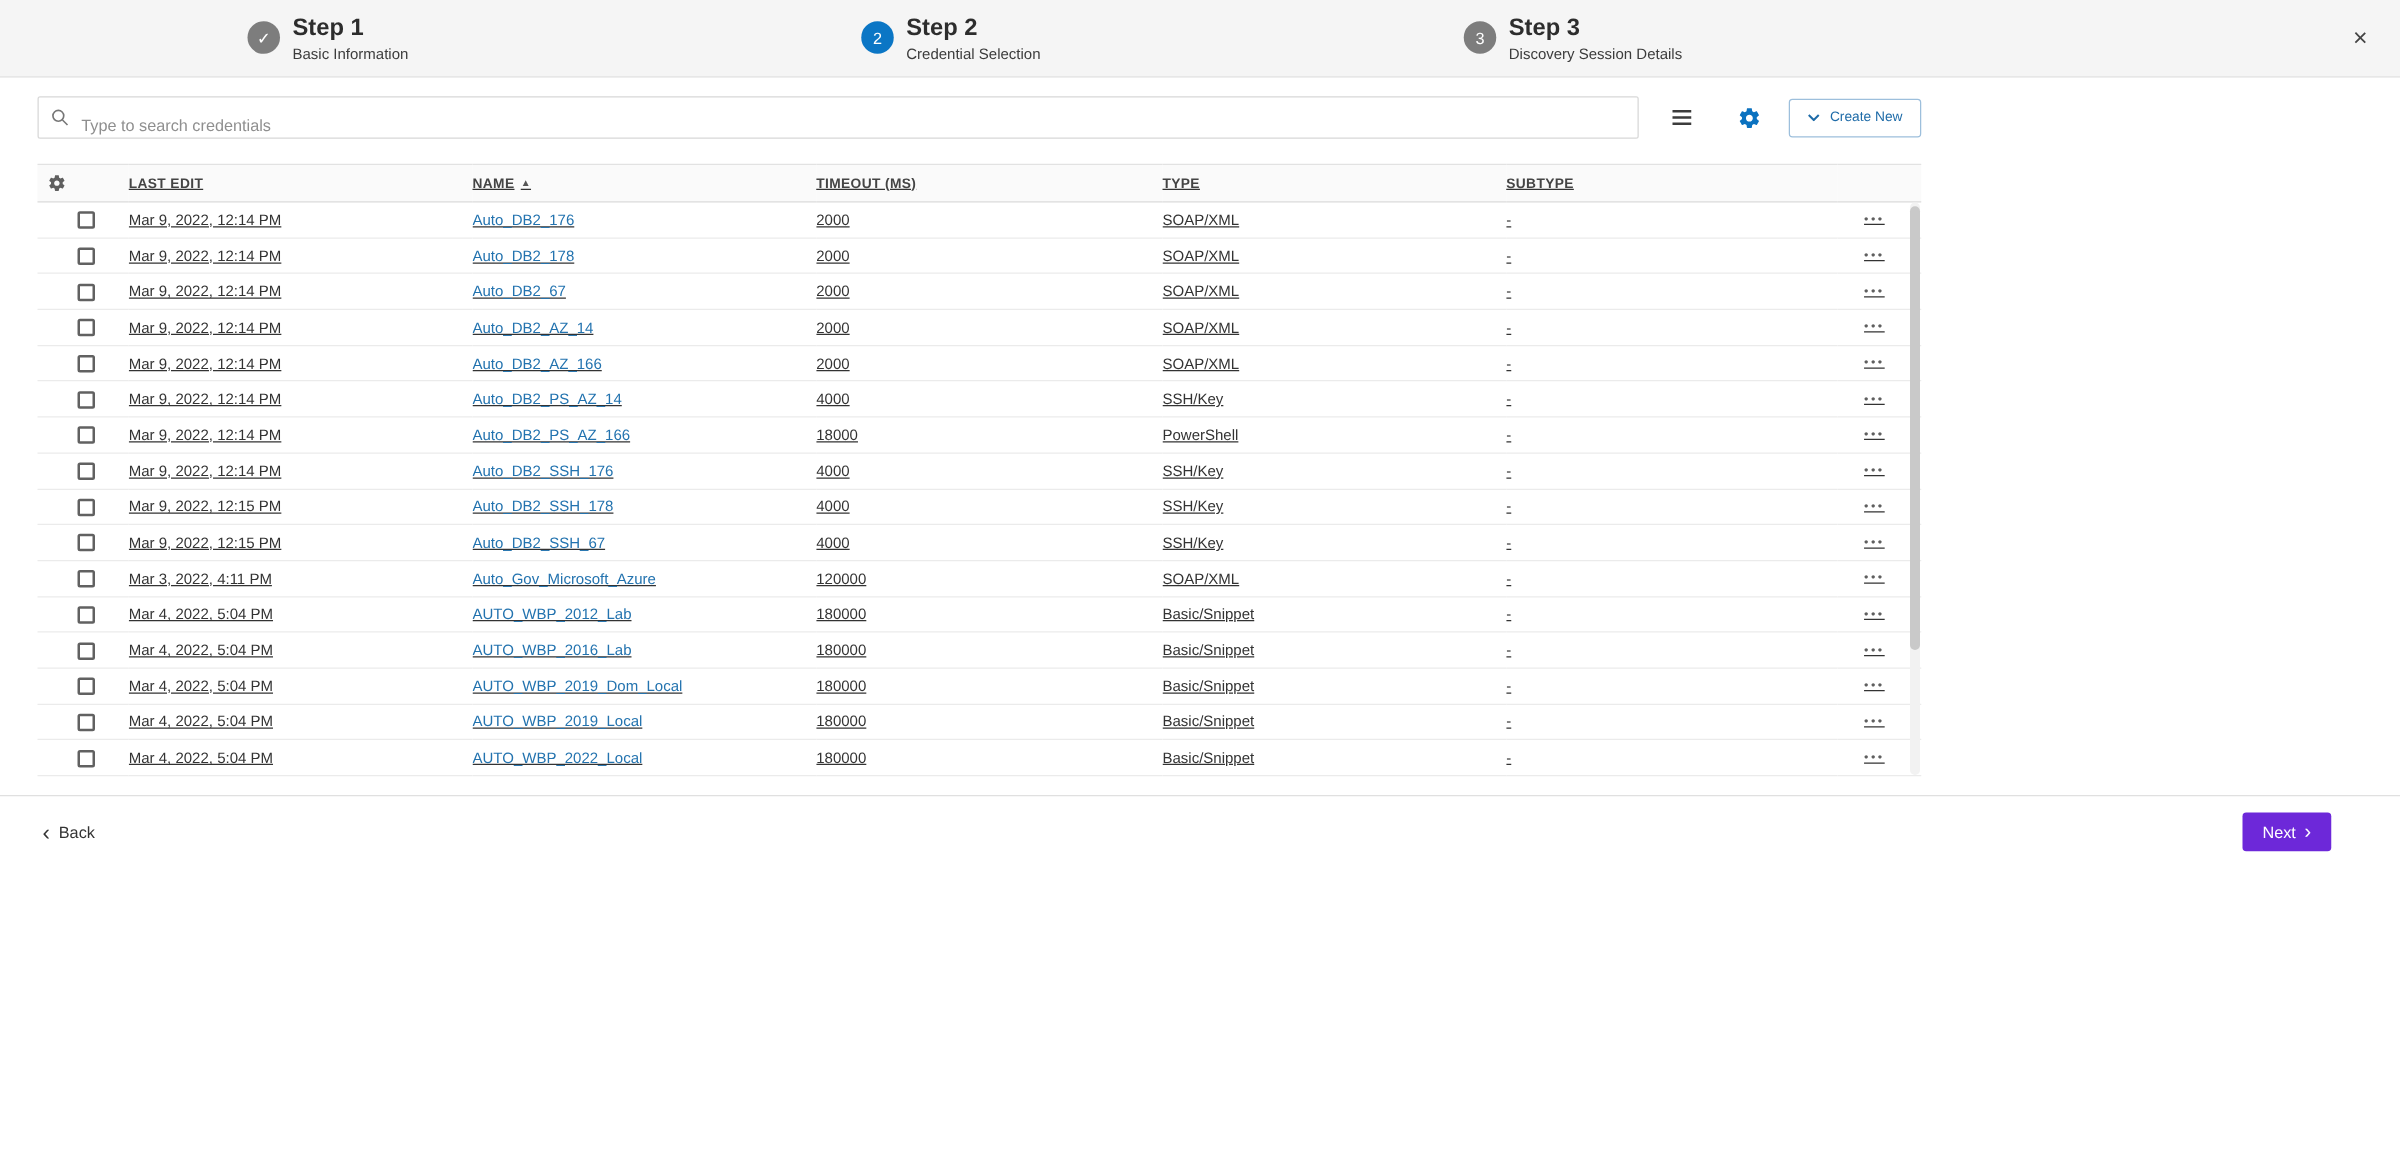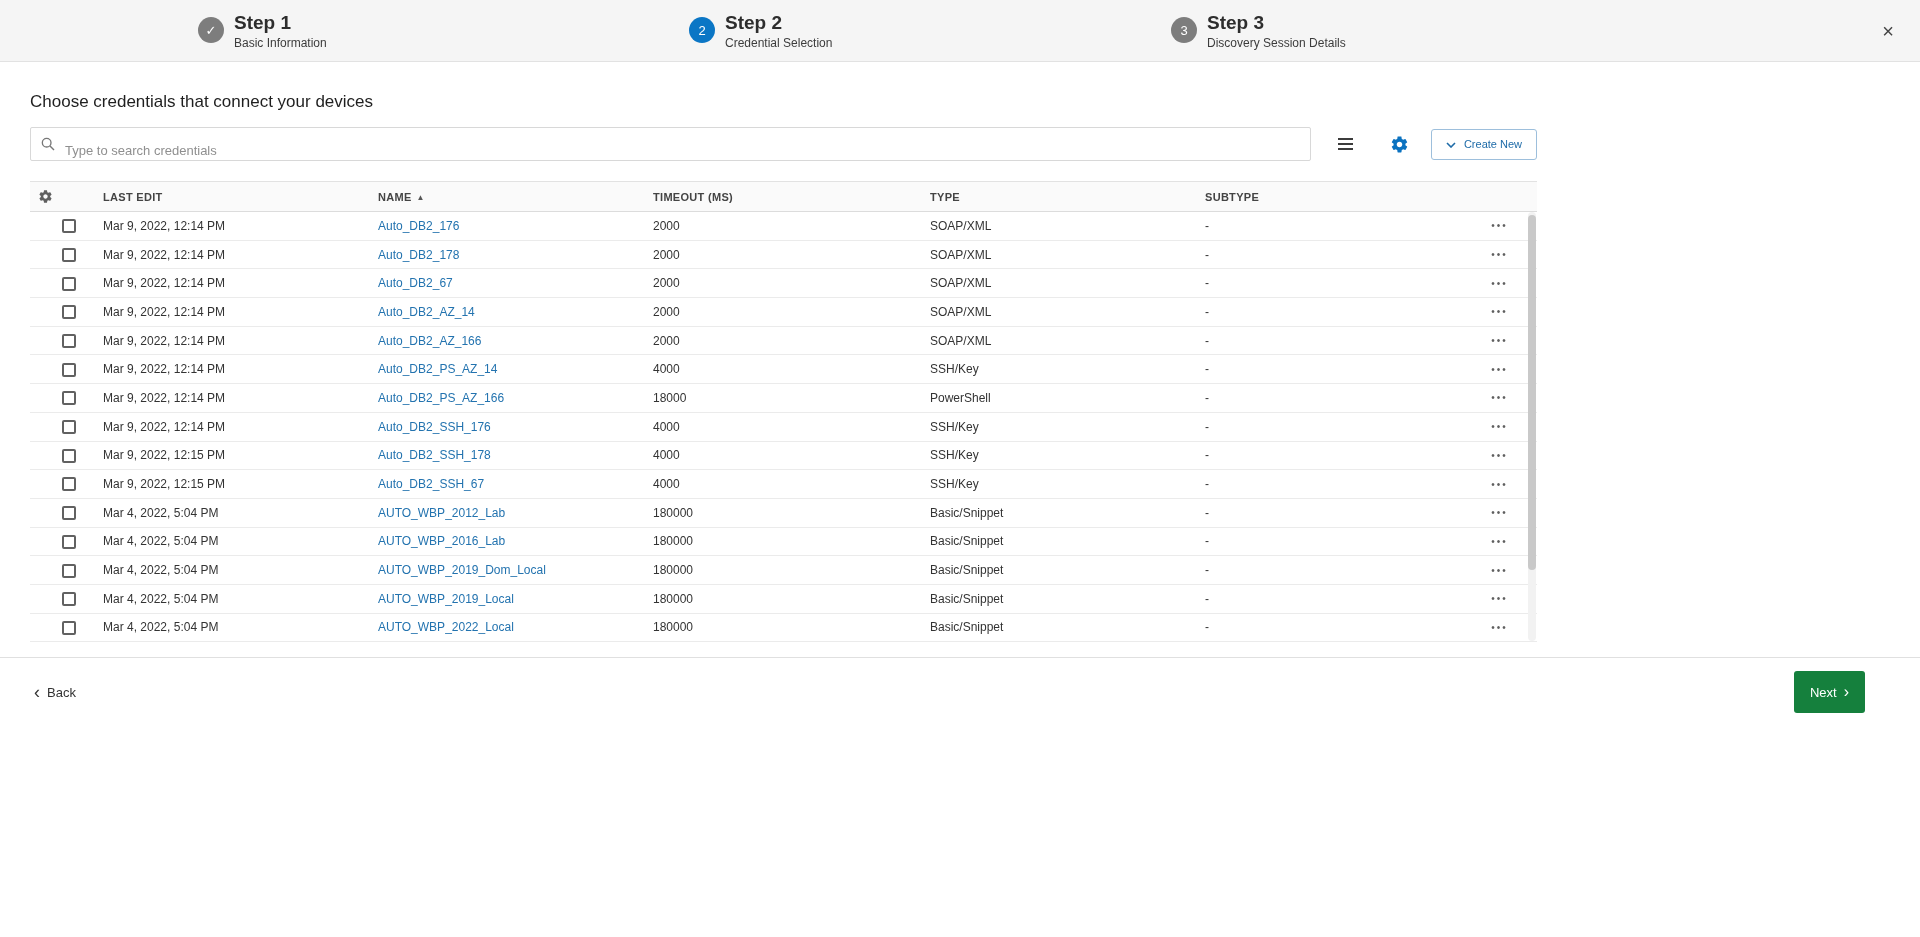--- a/index.html
+++ b/index.html
@@ -99,21 +99,21 @@
     color: #1e6ba8;
     font-size: 11px;
     display: flex; align-items: center; gap: 8px;
     cursor: pointer;
     font-family: "Liberation Sans", sans-serif;
     white-space: nowrap;
   }
 
   
   .table-wrap { position: relative; margin-top: 20px; }
-  table { width: 100%; border-collapse: collapse; table-layout: fixed; }
+  table { width: 100%; border-collapse: collapse; table-layout: fixed; text-decoration: underline; }
   thead th {
     height: 30px;
     background: #fafafa;
     font-size: 11px;
     font-weight: 700;
     letter-spacing: .3px;
     color: #444;
     text-align: left;
     border-top: 1px solid #e2e2e2;
     border-bottom: 1px solid #dcdcdc;
@@ -181,25 +181,25 @@
   .back-btn {
     display: flex; align-items: center; gap: 7px;
     background: none; border: none;
     font-size: 13px; color: #333;
     cursor: pointer;
     font-family: "Liberation Sans", sans-serif;
   }
   .back-chevron { font-size: 18px; line-height: 1; color: #333; }
   .next-btn {
     display: flex; align-items: center; gap: 7px;
-    background: #15803d;
+    background: #6d28d9;
     color: #fff;
     border: none;
     border-radius: 3px;
-    height: 42px;
+    height: 31px;
     padding: 0 16px;
     font-size: 13px;
     cursor: pointer;
     font-family: "Liberation Sans", sans-serif;
   }
   .next-chevron { font-size: 16px; line-height: 1; color: #fff; }
 </style>
 </head>
 <body>
 
@@ -231,21 +231,20 @@
     </div>
   </div>
 
   <button class="close-btn">
     <span>×</span>
   </button>
 </header>
 
 <main class="content">
 
-  <h1 class="page-title">Choose credentials that connect your devices</h1>
 
   <div class="toolbar">
 
     <div class="search-wrap">
       <span class="search-icon">
         <svg width="16" height="16" viewBox="0 0 24 24">
           <circle cx="10" cy="10" r="6.5" fill="none" stroke="#777" stroke-width="2"></circle>
           <line x1="15" y1="15" x2="21" y2="21" stroke="#777" stroke-width="2"></line>
         </svg>
       </span>
@@ -418,20 +417,31 @@
             <td><a class="name-link">Auto_DB2_SSH_67</a></td>
             <td>4000</td>
             <td>SSH/Key</td>
             <td>-</td>
             <td>
               <span class="row-ellipsis">•••</span>
             </td>
           </tr>
           <tr>
             <td><span class="checkbox"></span></td>
+            <td>Mar 3, 2022, 4:11 PM</td>
+            <td><a class="name-link">Auto_Gov_Microsoft_Azure</a></td>
+            <td>120000</td>
+            <td>SOAP/XML</td>
+            <td>-</td>
+            <td>
+              <span class="row-ellipsis">•••</span>
+            </td>
+          </tr>
+          <tr>
+            <td><span class="checkbox"></span></td>
             <td>Mar 4, 2022, 5:04 PM</td>
             <td><a class="name-link">AUTO_WBP_2012_Lab</a></td>
             <td>180000</td>
             <td>Basic/Snippet</td>
             <td>-</td>
             <td>
               <span class="row-ellipsis">•••</span>
             </td>
           </tr>
           <tr>

